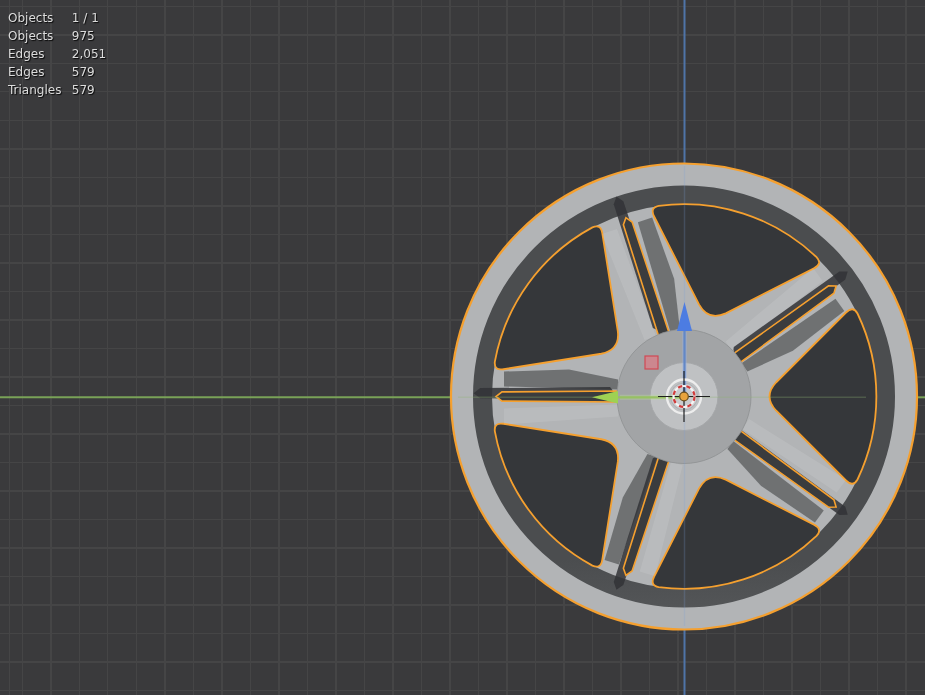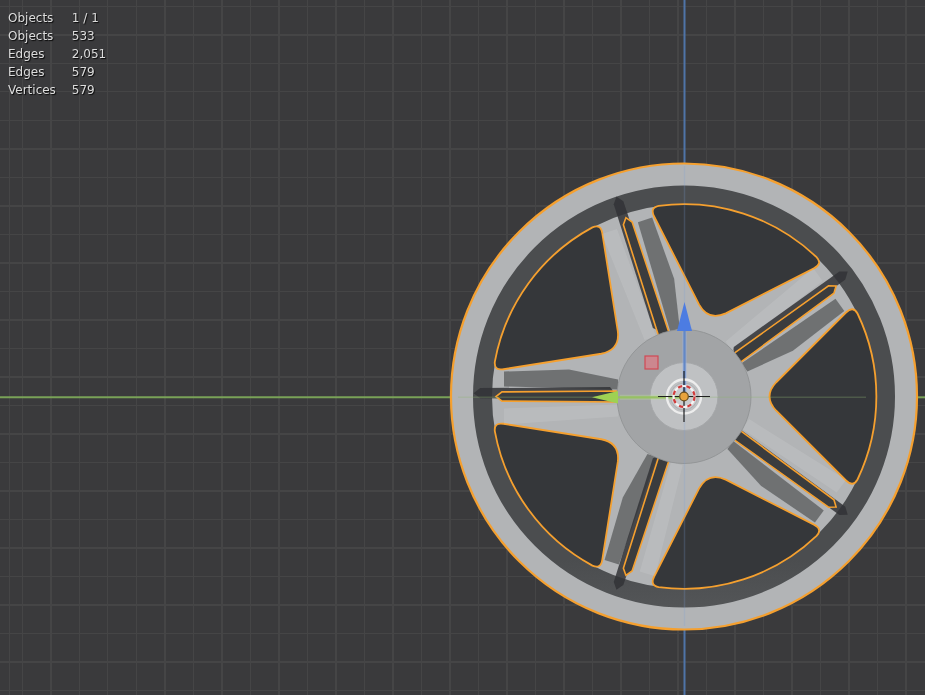--- a/index.html
+++ b/index.html
@@ -38,32 +38,32 @@
 
 <div class="viewport">
 
   <div class="stats">
     <div class="srow">
       <span class="slabel">Objects</span>
       <span class="sval">1 / 1</span>
     </div>
     <div class="srow">
       <span class="slabel">Objects</span>
-      <span class="sval">533</span>
+      <span class="sval">975</span>
     </div>
     <div class="srow">
       <span class="slabel">Edges</span>
       <span class="sval">2,051</span>
     </div>
     <div class="srow">
       <span class="slabel">Edges</span>
       <span class="sval">579</span>
     </div>
     <div class="srow">
-      <span class="slabel">Vertices</span>
+      <span class="slabel">Triangles</span>
       <span class="sval">579</span>
     </div>
   </div>
 
   <svg class="scene" width="925" height="695" viewBox="0 0 925 695">
     <defs>
       <linearGradient id="openGrad" gradientUnits="userSpaceOnUse" x1="684" y1="158" x2="684" y2="642">
         <stop offset="0" stop-color="#35373a"></stop>
         <stop offset="0.45" stop-color="#47494c"></stop>
         <stop offset="0.75" stop-color="#5f6164"></stop>

